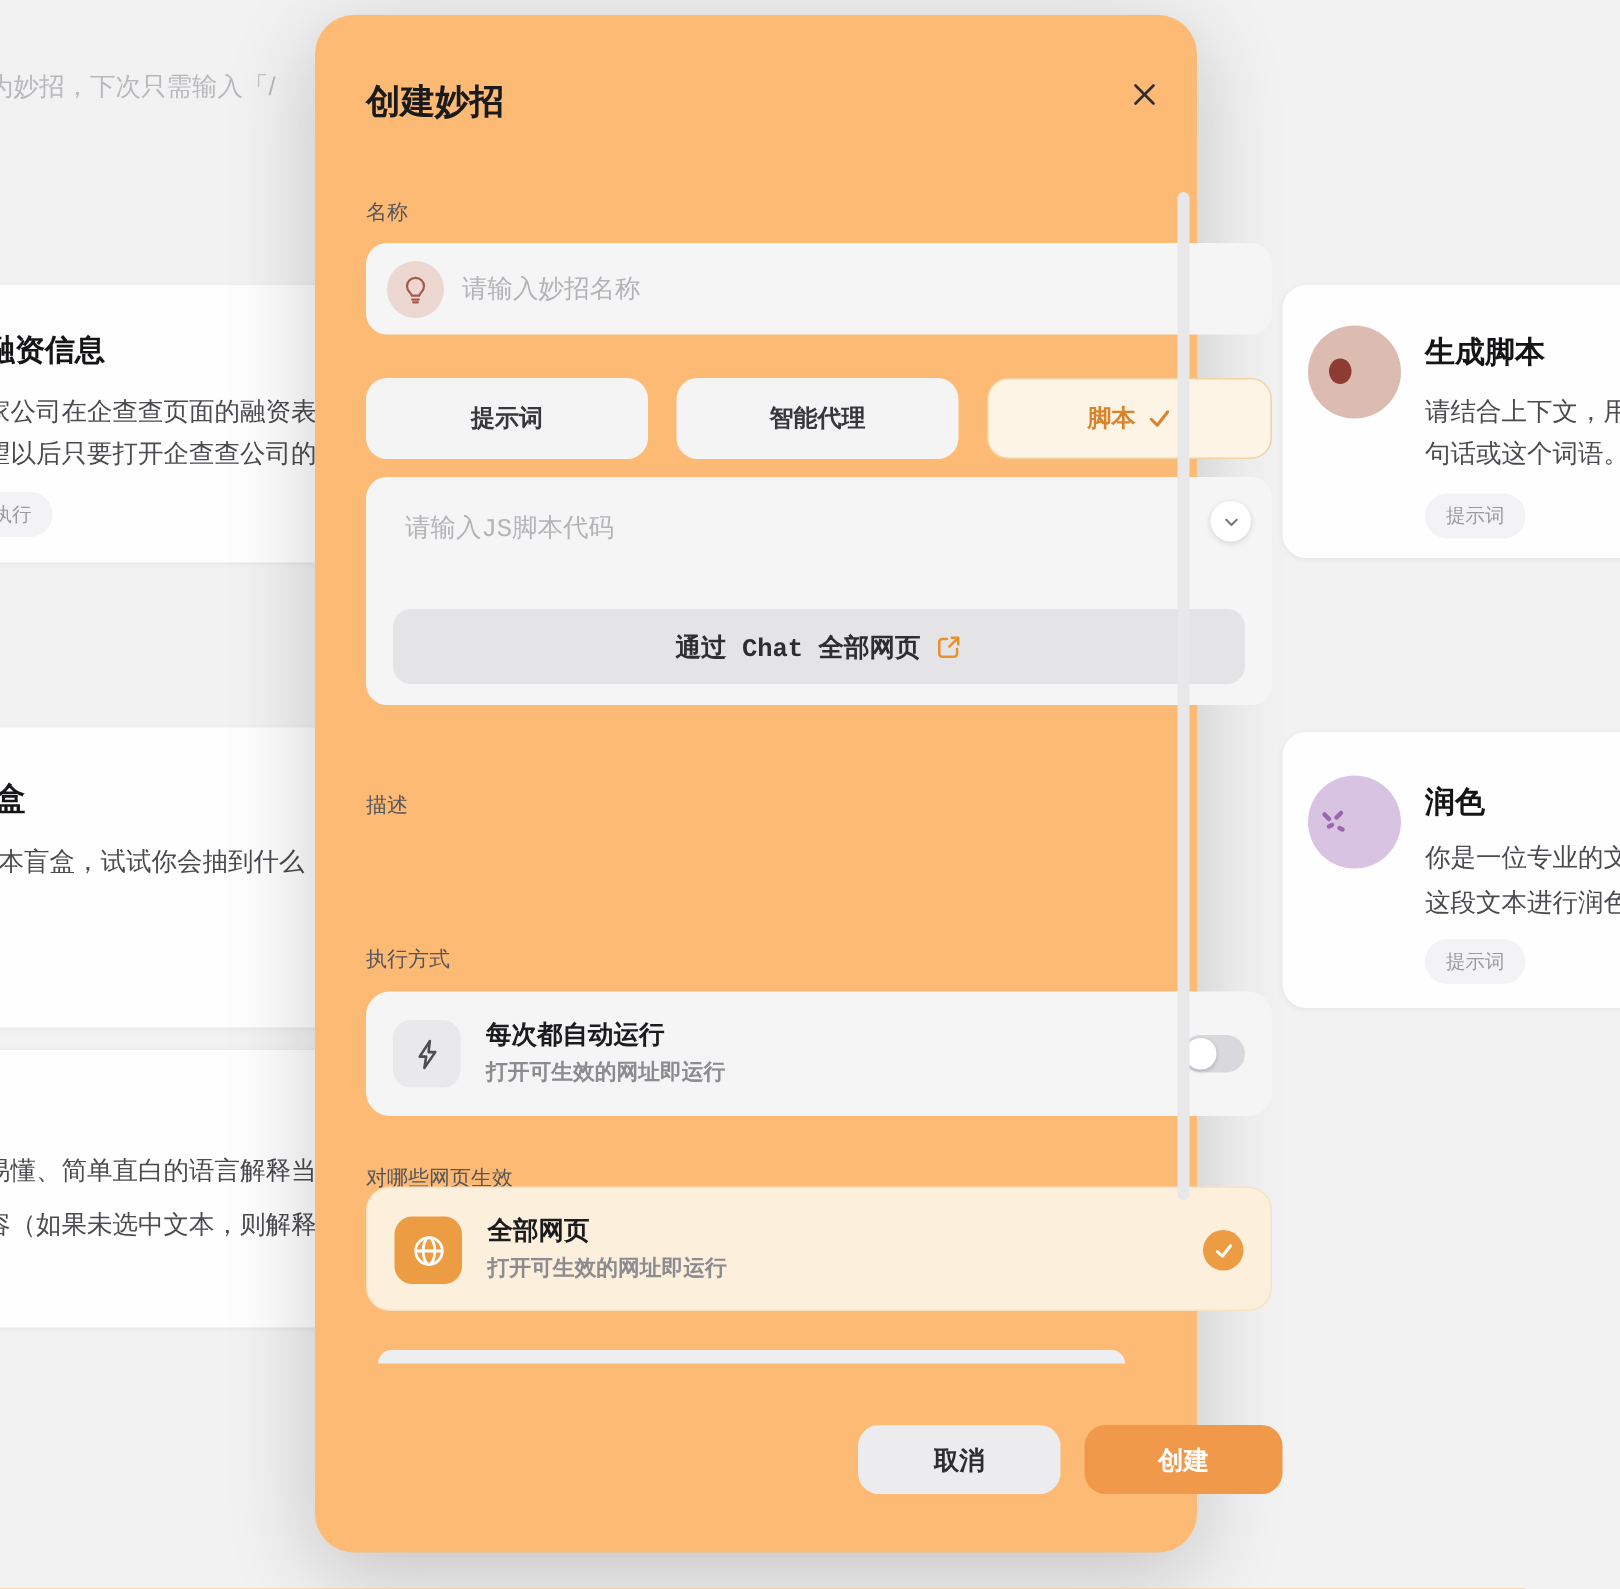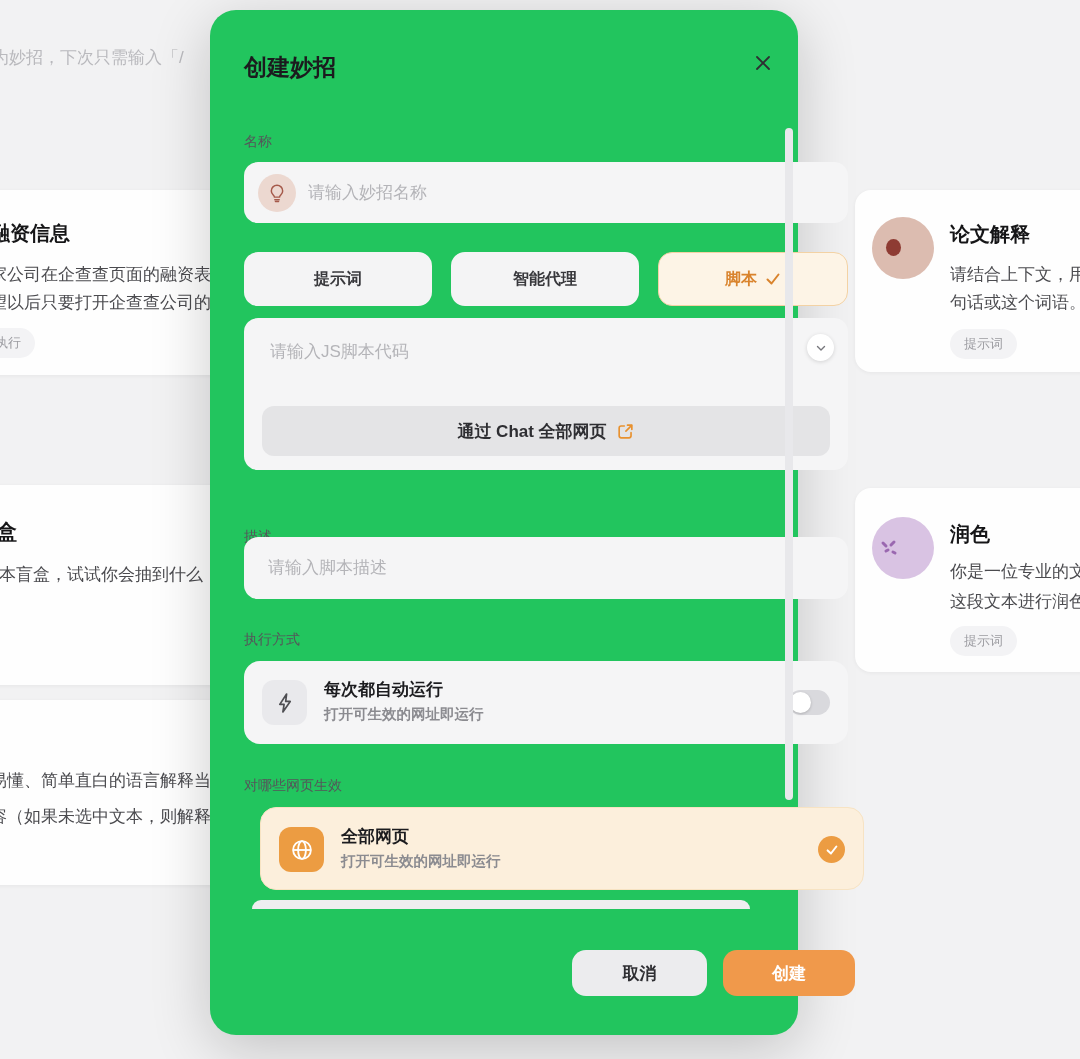--- a/index.html
+++ b/index.html
@@ -25,21 +25,21 @@
     padding:6px 14px;border-radius:999px;white-space:nowrap;
   }
   .avatar{position:absolute;border-radius:50%;}
   .avatar-rose{background:#dcbcb0;}
   .avatar-rose .blob{position:absolute;left:14px;top:22px;width:15px;height:17px;border-radius:50%;background:#8e3b33;}
   .avatar-purple{background:#d9c3e3;}
   .avatar-purple svg{position:absolute;left:6px;top:20px;}
   
   .modal{
     position:absolute;left:210px;top:10px;width:588px;height:1025px;
-    background:#22c55e;border-radius:26px;z-index:10;
+    background:#fdba74;border-radius:26px;z-index:10;
     box-shadow:0 14px 60px rgba(0,0,0,.20);
   }
   .modal-title{position:absolute;left:34px;top:42px;font-size:23px;font-weight:700;color:#1b1b1e;}
   .close-btn{position:absolute;right:22px;top:40px;width:26px;height:26px;cursor:pointer;
     display:flex;align-items:center;justify-content:center;}
   .field-label{position:absolute;left:34px;font-size:14px;color:#55555a;}
   .gray-box{position:absolute;left:34px;width:604px;background:#f5f5f6;border-radius:14px;border:none;box-sizing:border-box;}
   input.gray-box{outline:none;font-size:17px;color:#303034;font-family:inherit;}
   input.gray-box::placeholder{color:#b4b4b8;opacity:1;}
   .name-input{top:152px;height:61px;padding-left:64px;}
@@ -48,21 +48,21 @@
     background:#ecd8d0;display:flex;align-items:center;justify-content:center;z-index:2;
   }
   .tabs{position:absolute;left:34px;top:242px;width:604px;height:54px;display:flex;gap:19px;}
   .tab{
     flex:1;background:#f4f4f5;border-radius:14px;display:flex;align-items:center;justify-content:center;
     font-size:16px;font-weight:600;color:#38383c;cursor:pointer;box-sizing:border-box;gap:8px;
   }
   .tab.selected{
     background:#fdf4e6;border:1.5px solid #f3d2a4;color:#d9832c;
   }
-  .script-panel{top:308px;height:152px;}
+  .script-panel{top:308px;height:152px;font-family:Liberation Mono, monospace;}
   .script-input{
     position:absolute;left:24px;top:20px;width:480px;height:40px;background:transparent;border:none;outline:none;
     resize:none;font-size:17px;font-family:inherit;color:#303034;
   }
   .script-input::placeholder{color:#b4b4b8;opacity:1;}
   .chevron-btn{
     position:absolute;right:14px;top:16px;width:27px;height:27px;border-radius:50%;background:#ffffff;
     box-shadow:0 1px 4px rgba(0,0,0,.14);display:flex;align-items:center;justify-content:center;cursor:pointer;
   }
   .chat-btn{
@@ -83,21 +83,21 @@
   .tile-orange{background:#ec9c42;}
   .row-title{position:absolute;left:80px;top:17px;font-size:17px;font-weight:700;color:#1c1c1f;}
   .row-sub{position:absolute;left:80px;top:44px;font-size:14.5px;color:#8b8b90;font-weight:bold;}
   .toggle{
     position:absolute;right:18px;top:29px;width:42px;height:25px;border-radius:999px;background:#d9d9dd;cursor:pointer;
   }
   .toggle .knob{
     position:absolute;left:2px;top:2px;width:21px;height:21px;border-radius:50%;background:#ffffff;
     box-shadow:0 1px 3px rgba(0,0,0,.2);
   }
-  .scope-row{top:797px;background:#fcefdc;border:1px solid #f7e3c3;margin-left:16px;}
+  .scope-row{top:781px;background:#fcefdc;border:1px solid #f7e3c3;}
   .check-badge{
     position:absolute;right:18px;top:28px;width:27px;height:27px;border-radius:50%;background:#ec9c42;
     display:flex;align-items:center;justify-content:center;
   }
   .next-card-peek{
     position:absolute;left:42px;right:48px;top:890px;height:9px;
     border-radius:10px 10px 0 0;background:#eeeef0;
   }
   .footer-btn{
     position:absolute;top:940px;height:46px;border-radius:14px;border:none;cursor:pointer;
@@ -128,21 +128,21 @@
 
 <div class="bg-card" style="left:-150px;top:700px;width:390px;height:185px;">
   <div class="bgc-line" style="left:140px;top:69px;">易懂、简单直白的语言解释当</div>
   <div class="bgc-line" style="left:140px;top:105px;">容（如果未选中文本，则解释</div>
 </div>
 
 <div class="bg-card" style="left:855px;top:190px;width:320px;height:182px;">
   <div class="avatar avatar-rose" style="left:17px;top:27px;width:62px;height:62px;">
     <div class="blob"></div>
   </div>
-  <div class="bgc-title" style="left:95px;top:31px;">论文解释</div>
+  <div class="bgc-title" style="left:95px;top:31px;">生成脚本</div>
   <div class="bgc-line" style="left:95px;top:73px;">请结合上下文，用</div>
   <div class="bgc-line" style="left:95px;top:101px;">句话或这个词语。</div>
   <div class="bgc-tag" style="left:95px;top:139px;">提示词</div>
 </div>
 
 <div class="bg-card" style="left:855px;top:488px;width:320px;height:184px;">
   <div class="avatar avatar-purple" style="left:17px;top:29px;width:62px;height:62px;">
     <svg width="22" height="22" viewBox="0 0 22 22">
       <g stroke="#9a68b0" stroke-width="3" stroke-linecap="round">
         <line x1="5" y1="6" x2="8" y2="9"></line>
@@ -211,21 +211,20 @@
         <g stroke="#e8912f" stroke-width="2.1" stroke-linecap="round" stroke-linejoin="round">
           <path d="M19 13.5v4A2.5 2.5 0 0 1 16.5 20h-10A2.5 2.5 0 0 1 4 17.5v-10A2.5 2.5 0 0 1 6.5 5h4"></path>
           <polyline points="14.5,4 20,4 20,9.5"></polyline>
           <line x1="12.5" y1="11.5" x2="19.5" y2="4.5"></line>
         </g>
       </svg>
     </button>
   </div>
 
   <div class="field-label" style="top:498px;margin-top:20px;">描述</div>
-  <input class="gray-box desc-input" placeholder="请输入脚本描述" style="">
 
   <div class="field-label" style="top:621px;">执行方式</div>
   <div class="row-card autorun-row">
     <div class="icon-tile tile-gray">
       <svg width="24" height="24" viewBox="0 0 24 24" fill="none">
         <path d="M13.6 3 6.8 13.4h4.3L9.9 21l7.3-10.6h-4.5L13.6 3z" stroke="#4e4e52" stroke-width="1.7" stroke-linejoin="round"></path>
       </svg>
     </div>
     <div class="row-title">每次都自动运行</div>
     <div class="row-sub">打开可生效的网址即运行</div>

